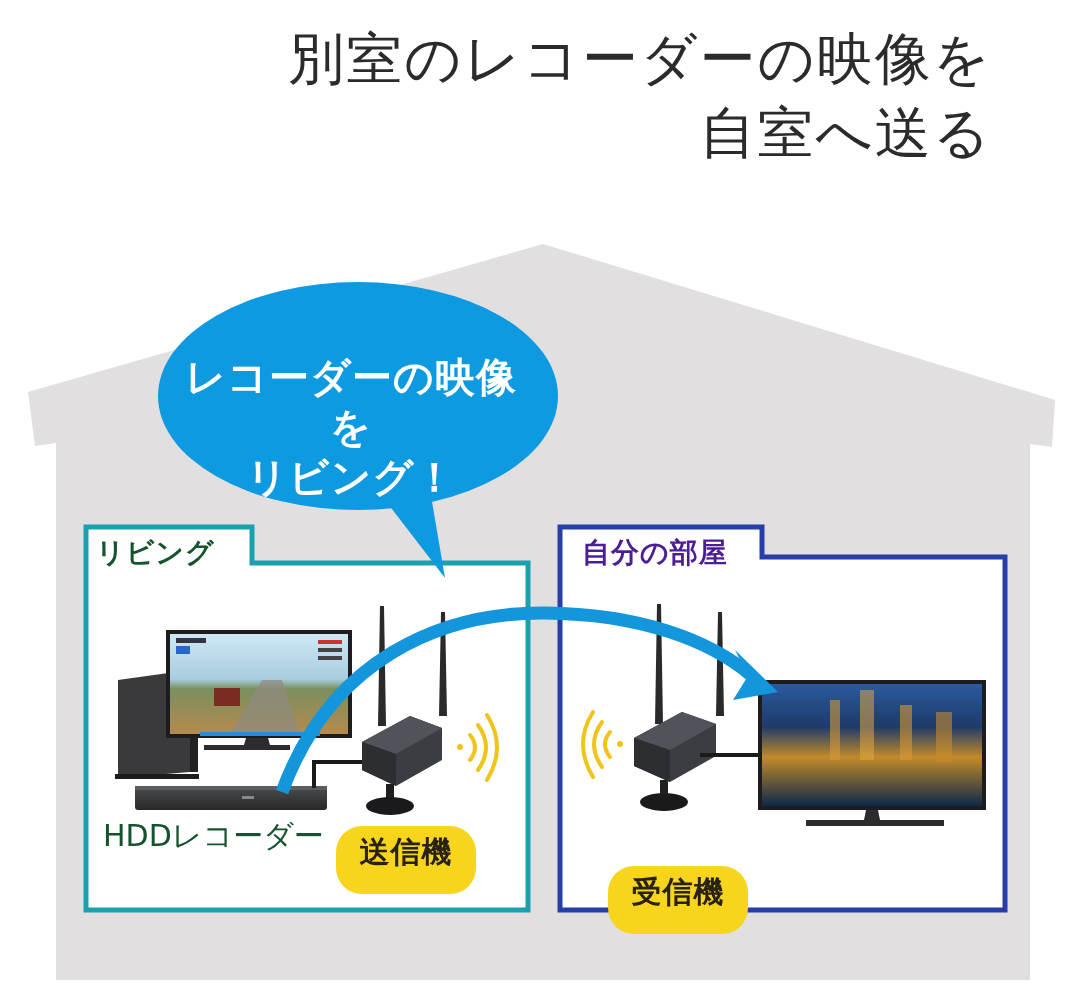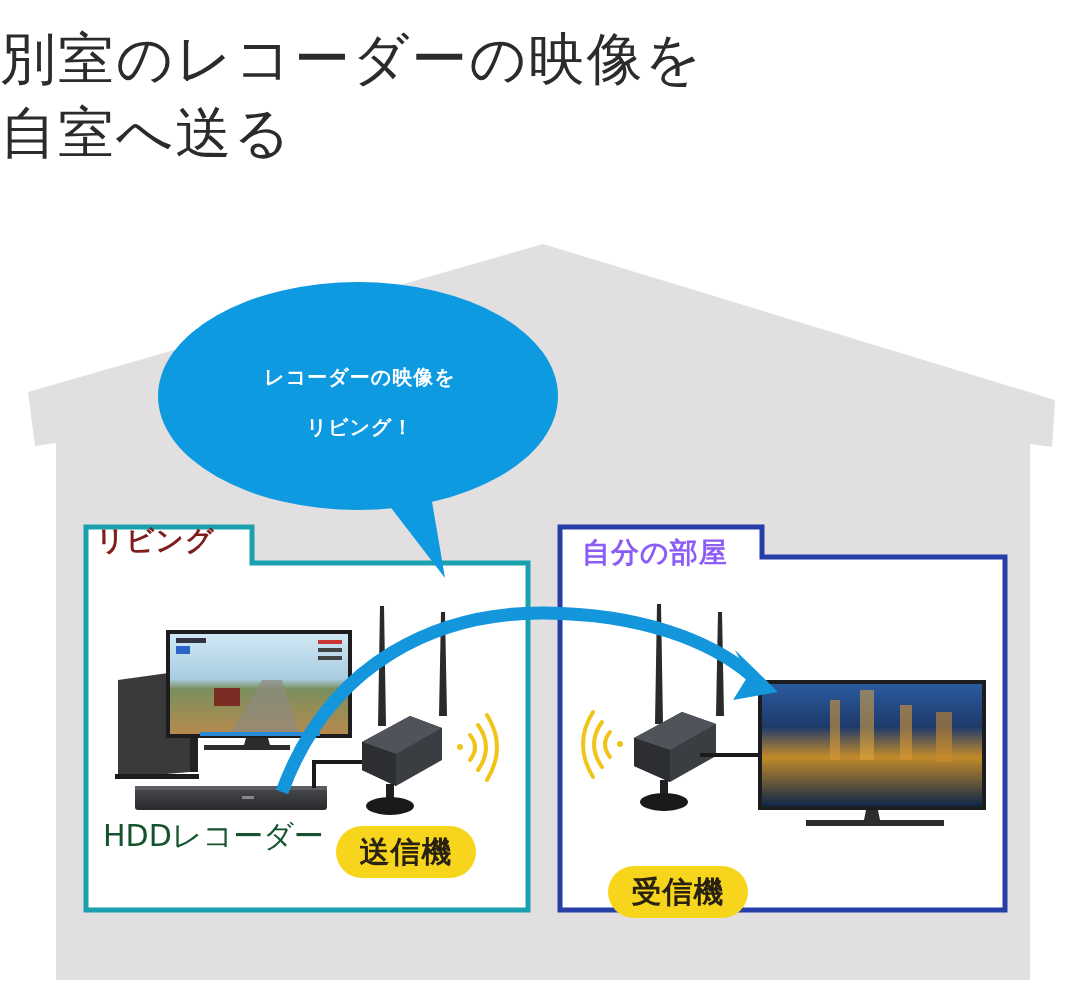--- a/index.html
+++ b/index.html
@@ -1,34 +1,34 @@
 <!DOCTYPE html>
 <html><head>
 <meta charset="utf-8">
 <style>
   html, body { margin:0; padding:0; background:#ffffff; }
   body { width:1080px; height:998px; position:relative; overflow:hidden; font-family:"DejaVu Sans","Liberation Sans",sans-serif; }
   .title {
-    position:absolute; left:0; top:22px; width:992px; text-align:left;
+    position:absolute; left:0; top:22px; width:992px; text-align:right;
     font-family:"DejaVu Serif","Liberation Serif",serif; color:#2b2b2b;
     font-size:56px; line-height:74px; letter-spacing:2px; font-weight:normal;
   }
   .title span { display:block; }
   svg.scene { position:absolute; left:0; top:0; }
   .bubble-text {
-    position:absolute; left:175px; top:352px; width:370px; text-align:center;
-    color:#ffffff; font-weight:bold; font-size:20px; line-height:50px; letter-spacing:1px;
+    position:absolute; left:166px; top:352px; width:370px; text-align:center;
+    color:#ffffff; font-weight:bold; font-size:40px; line-height:50px; letter-spacing:1px;
   }
   .bubble-text span { display:block; }
   .room-label { position:absolute; font-weight:bold; font-size:28px; line-height:34px; }
-  .room-label.living { left:96px; top:524px; color:#7f1d1d; letter-spacing:1px;text-align:right; }
-  .room-label.mine { left:582px; top:536px; color:#8b5cf6; letter-spacing:1px; }
+  .room-label.living { left:96px; top:536px; color:#14532d; letter-spacing:1px;text-align:right; }
+  .room-label.mine { left:582px; top:536px; color:#4c1d95; letter-spacing:1px; }
   .hdd-label { position:absolute; left:103px; top:818px; font-size:30px; line-height:36px; color:#14532d; letter-spacing:0px; }
   .pill {
-    position:absolute; width:140px; height:52px; border-radius:26px; background:#f7d51d;
+    position:absolute; width:140px; height:68px; border-radius:26px; background:#f7d51d;
     color:#2a2210; font-weight:bold; font-size:30px; line-height:52px; text-align:center; letter-spacing:1px;
   }
   .pill.tx { left:336px; top:826px; }
   .pill.rx { left:608px; top:866px; }
 </style>
 </head>
 <body>
 
 <svg class="scene" width="1080" height="998" viewBox="0 0 1080 998">
 

